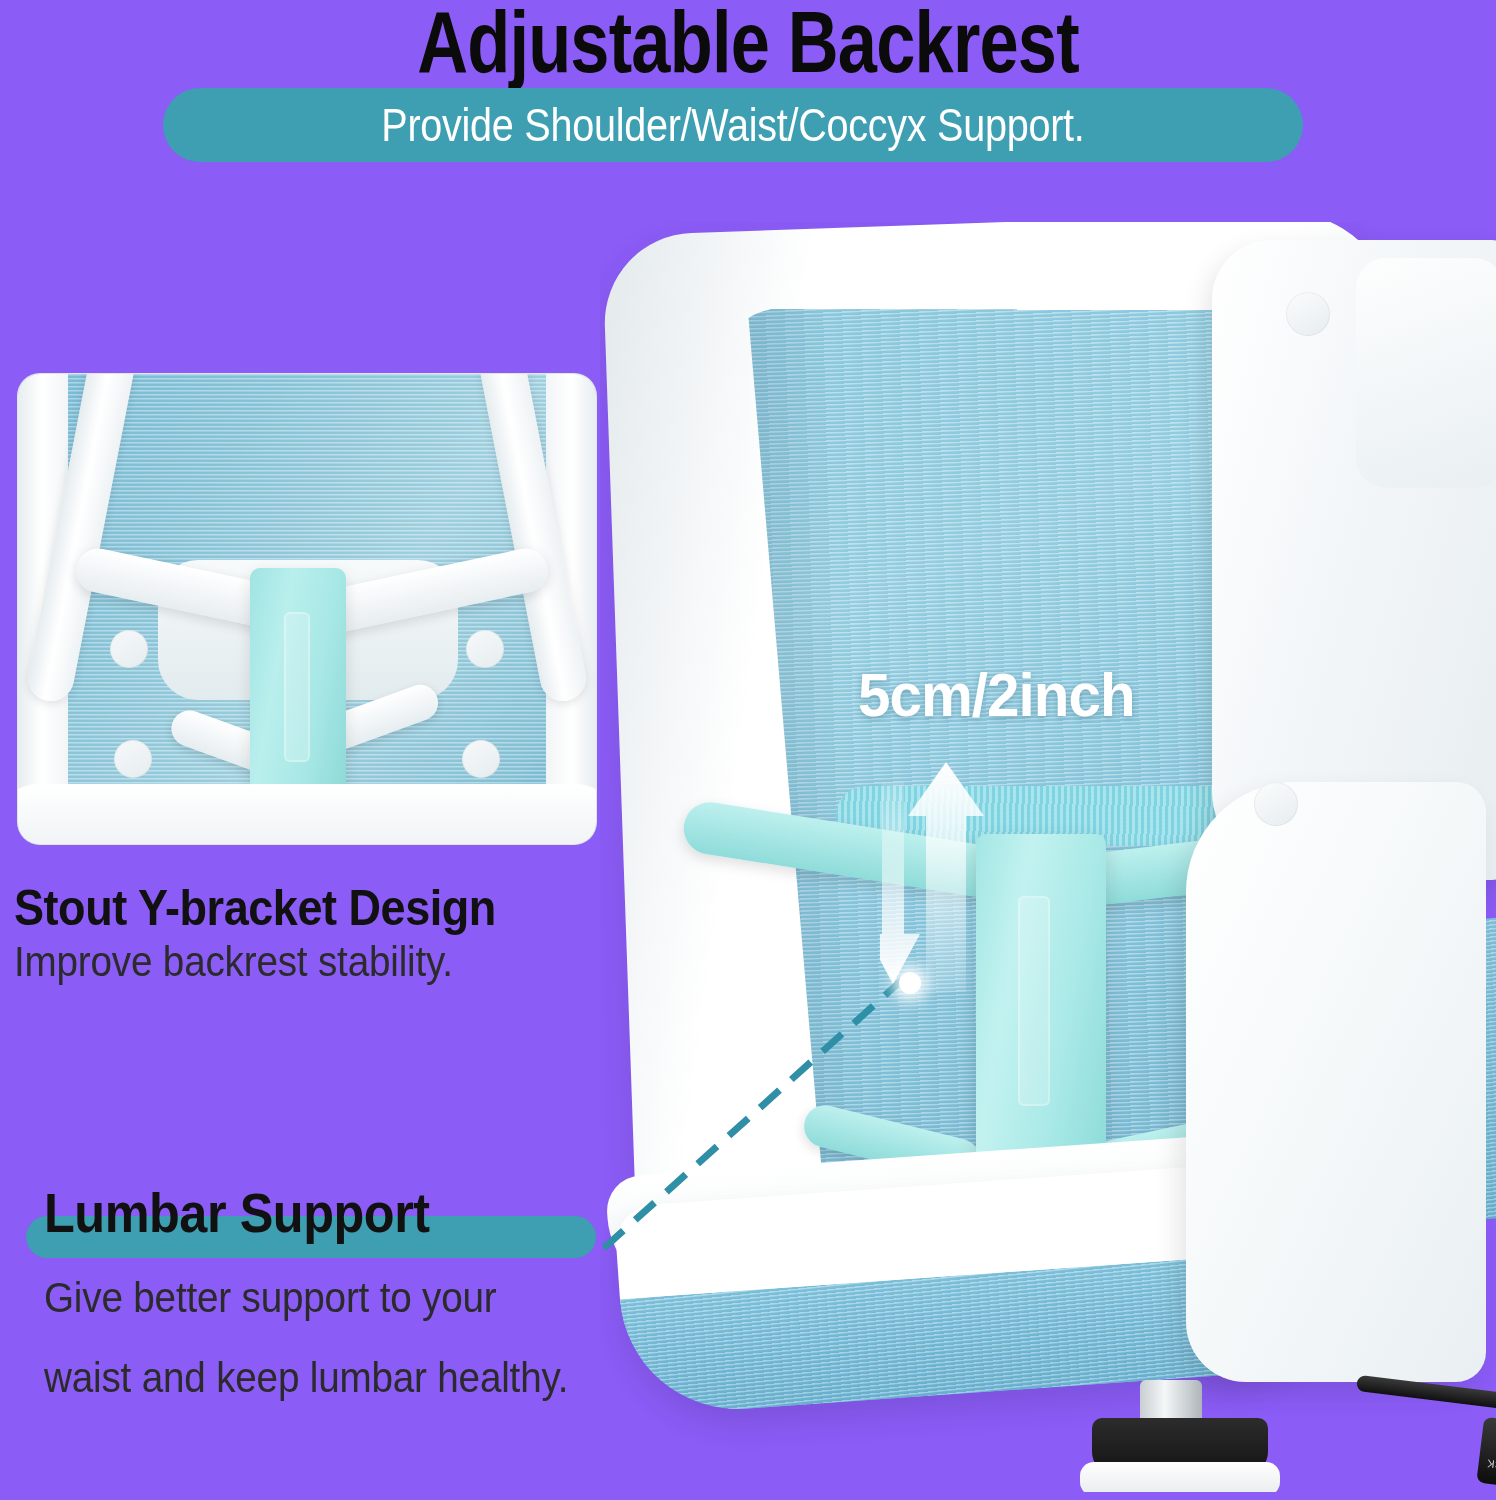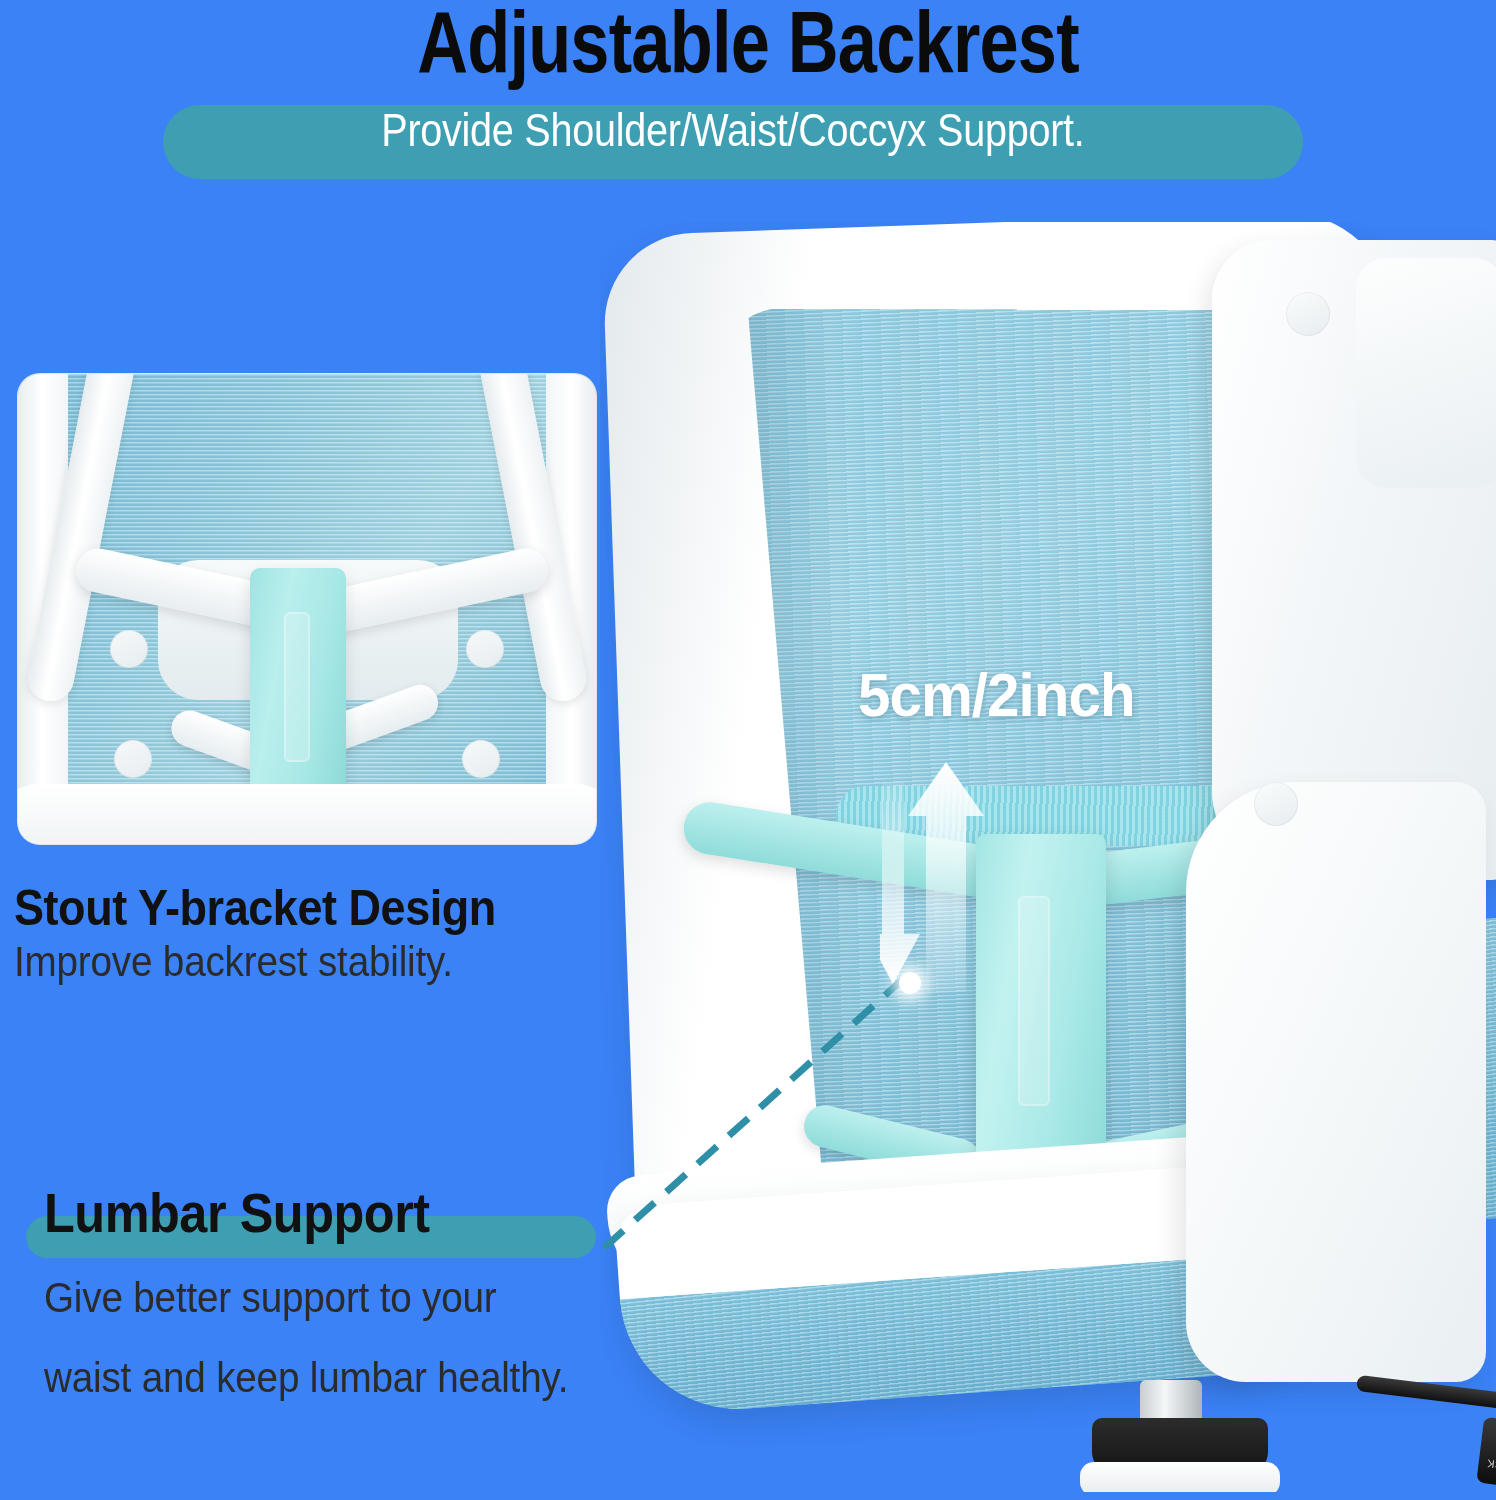--- a/index.html
+++ b/index.html
@@ -1,31 +1,31 @@
 <!DOCTYPE html>
 <html><head>
 <meta charset="utf-8">
 <style>
   html,body{margin:0;padding:0;background:#ffffff;}
   body{width:1496px;height:1500px;position:relative;overflow:hidden;
        font-family:"Liberation Sans","DejaVu Sans",sans-serif;}
 
-  #stage{position:absolute;inset:0;width:1496px;height:1500px;background:#3b82f6;overflow:hidden;}
+  #stage{position:absolute;inset:0;width:1496px;height:1500px;background:#8b5cf6;overflow:hidden;}
 
   
   .title{
     position:absolute;left:0;top:-4px;width:1496px;text-align:center;
     font-family:"Liberation Sans","DejaVu Sans",sans-serif;
     font-weight:bold;font-size:88px;line-height:92px;letter-spacing:-1px;
     color:#0b0b0b;transform:scaleX(.80);transform-origin:50% 0;white-space:nowrap;
   }
   .subtitle-pill{
-    position:absolute;left:163px;top:105px;width:1140px;height:74px;
+    position:absolute;left:163px;top:88px;width:1140px;height:74px;
     background:#3E9EB2;border-radius:37px;
-    display:flex;justify-content:center;
+    display:flex;align-items:center;justify-content:center;
   }
   .subtitle-pill span{
     color:#ffffff;font-weight:normal;font-size:46px;line-height:50px;
     transform:scaleX(.86);white-space:nowrap;letter-spacing:-.3px;
   }
 
   
   .inset{
     position:absolute;left:18px;top:374px;width:578px;height:470px;
     border-radius:22px;overflow:hidden;background:#eef3f5;

